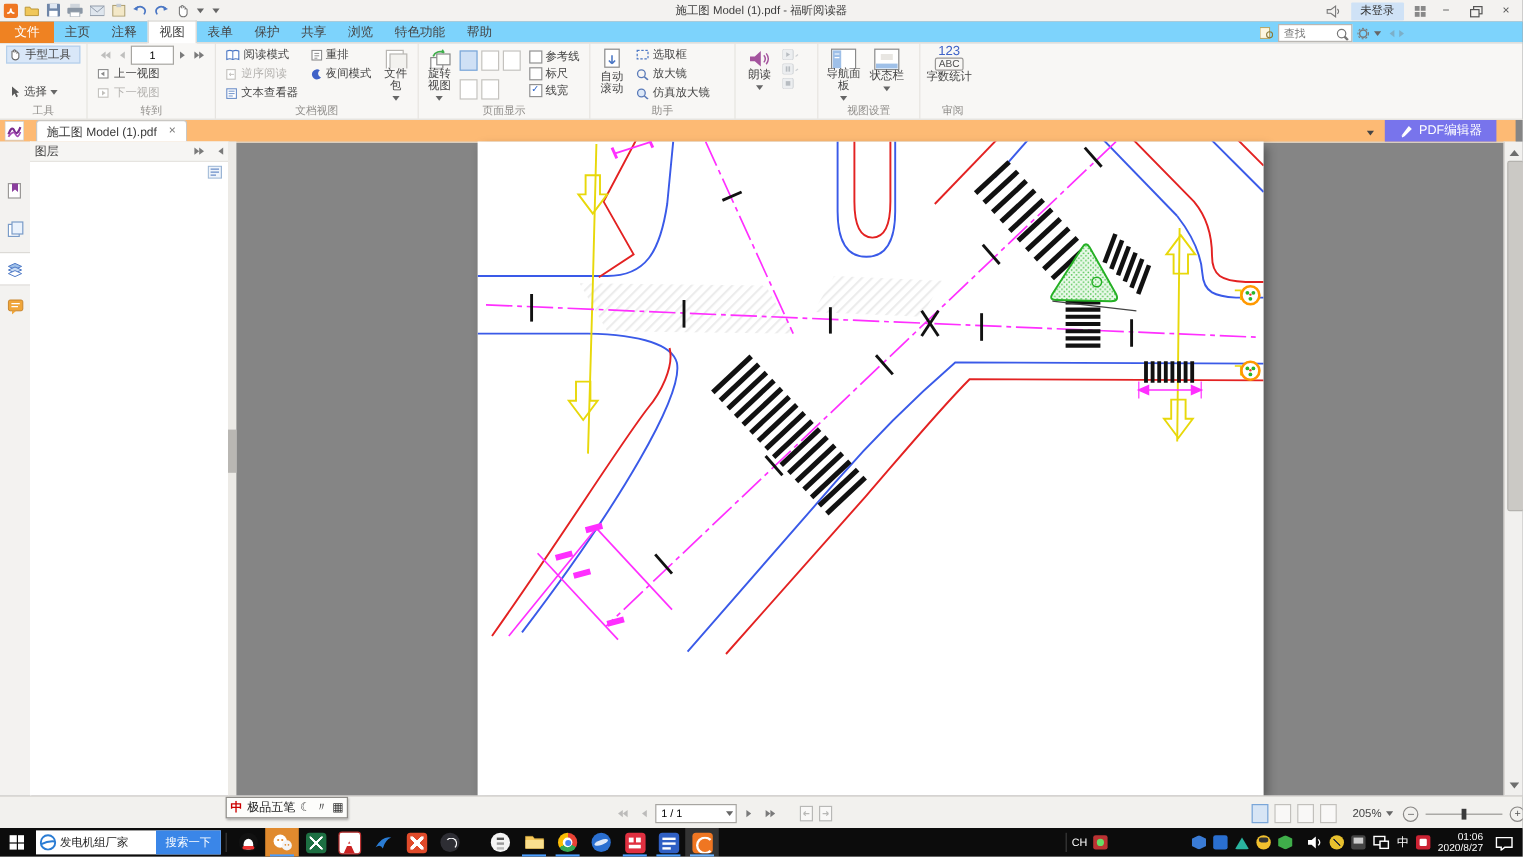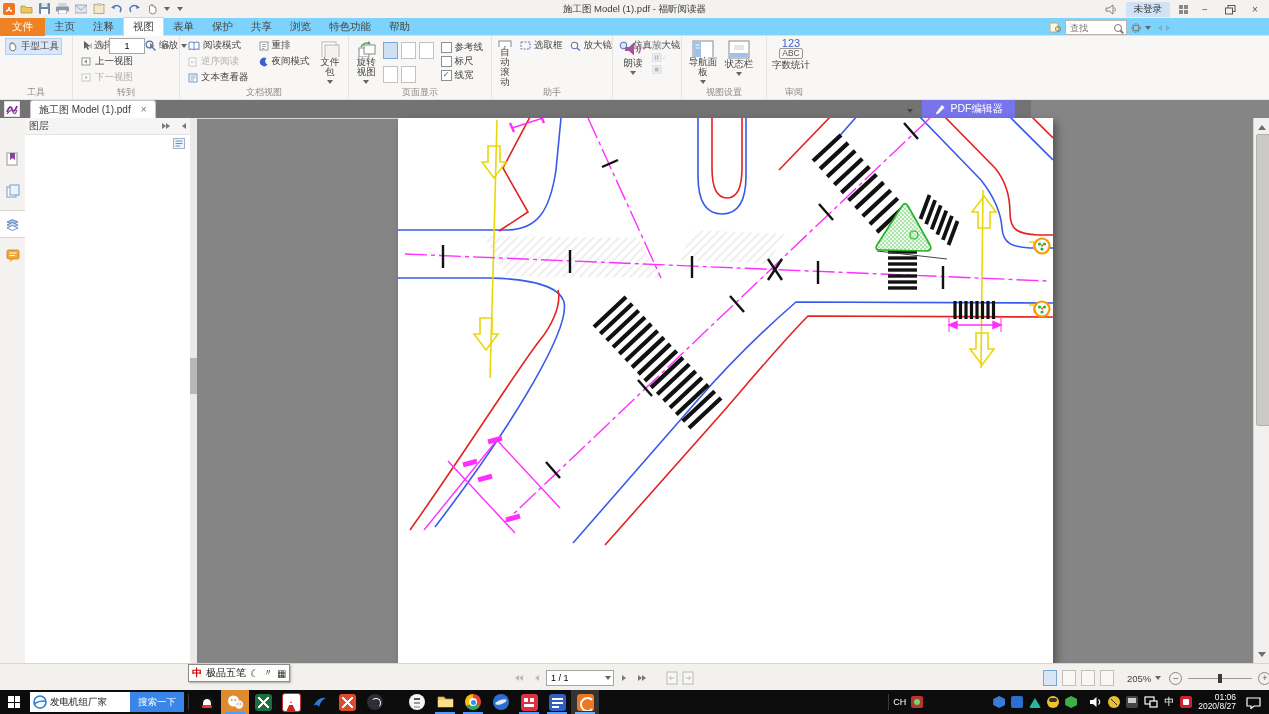--- a/index.html
+++ b/index.html
@@ -33,21 +33,21 @@
 .rcol{display:flex;flex-direction:column;align-items:center;justify-content:flex-start;font-size:9.5px;color:#444;text-align:center;line-height:10px;width:32px}
 .cb{width:9px;height:9px;border:1px solid #909090;background:#fff;display:inline-flex;align-items:center;justify-content:center;font-size:8px;line-height:8px;color:#2a62c8;flex:none}
 .tri-d{width:0;height:0;border:3px solid transparent;border-top:4px solid #666;display:inline-block;margin-top:3px}
 .tri-r{width:0;height:0;border:4px solid transparent;border-left:5px solid #7a7a7a;display:inline-block}
 .tri-l{width:0;height:0;border:4px solid transparent;border-right:5px solid #7a7a7a;display:inline-block}
 .tri-r.sm{border-width:3px;border-left-width:4px}.tri-l.sm{border-width:3px;border-right-width:4px}
 .pageinput{width:30px;height:12px;border:1px solid #a7a5a1;font-size:9px;text-align:center;font-family:inherit}
 .pgico{width:13px;height:15px;border:1px solid #9a98f0;background:#fff}
 .pgico.sel{background:#cfe0f5;border-color:#7aa6d8}
 
-.tabbar{left:0;top:100px;width:1031px;height:18px;background:#737373;border-bottom:1px solid #d8d6d2}
+.tabbar{left:0;top:100px;width:1263px;height:18px;background:#fdba74;border-bottom:1px solid #d8d6d2}
 .doctab{position:absolute;left:30px;top:0;height:17px;background:#fff;border:1px solid #c9c7c3;border-bottom:none;border-radius:3px 3px 0 0;display:flex;align-items:center;padding:0 8px;gap:10px;font-size:10px;color:#3a3a3a}
 .pdfedit{position:absolute;right:16px;top:0;height:18px;background:#7874ec;color:#fff;display:flex;align-items:center;gap:5px;padding:0 12px;font-size:10.5px}
 
 .strip{left:0;top:118px;width:25px;height:545px;background:#f3f2f0;border-right:1px solid #e2e0dc}
 .stripico{position:absolute;left:0;width:25px;height:26px;display:flex;align-items:center;justify-content:center}
 .stripico.active{background:#fff;border-top:1px solid #dcdad6;border-bottom:1px solid #dcdad6}
 .panel{left:25px;top:118px;width:165px;height:545px;background:#fff;border-right:1px solid #d6d4d0}
 .panelhead{height:16px;background:#f6f5f3;border-bottom:1px solid #e6e4e0;display:flex;align-items:center;padding:0 4px;font-size:10px;color:#444;justify-content:space-between}
 .splitter{left:190px;top:118px;width:7px;height:545px;background:#eceae6}
 .handle{position:absolute;left:0;top:240px;width:7px;height:36px;background:#b9b7b3}
@@ -198,21 +198,21 @@
           <circle cx="5" cy="5" r="3" fill="none" stroke="#7a7a7a" stroke-width="1.2"></circle>
           <circle cx="5" cy="5" r="4.4" fill="none" stroke="#7a7a7a" stroke-width="1" stroke-dasharray="1.6 1.6"></circle>
         </svg>
       <span class="tri-d"></span>
       <span class="tri-l sm" style="opacity:.4"></span>
       <span class="tri-r sm" style="opacity:.4"></span>
     </div>
   </div>
 
   <div class="abs ribbon">
-    <div class="rgroup" style="gap:17px;width:62px">
+    <div class="rgroup" style="flex-direction:column;gap:17px;width:62px">
       <div class="ritem hl">
         <svg width="10" height="11">
             <path d="M2 5.5 V2.8 a.9.9 0 0 1 1.4 0 V1.9 a.9.9 0 0 1 1.4 0 v.9 a.9.9 0 0 1 1.4 0 v1.3 a.9.9 0 0 1 1.5 .5 V7.8 a3 3 0 0 1 -5.7 0 z" fill="#fff" stroke="#6a6a6a" stroke-width=".9"></path>
           </svg>
         <span>手型工具</span>
       </div>
       <div class="ritem">
         <svg width="9" height="11">
             <path d="M2 1 L2 9 L4.2 7 L5.6 10 L7 9.2 L5.6 6.5 L8 6 Z" fill="#5a5a5a"></path>
           </svg>
@@ -349,21 +349,21 @@
     </div>
 
     <div class="rgroup" style="width:110px">
       <div class="rcol" style="margin-top:2px;width:26px">
         <svg width="16" height="20">
             <rect x="2" y="1" width="12" height="15" fill="#fff" stroke="#8a8a8a" stroke-width="1"></rect>
             <path d="M8 6 v7 M8 13 l-2.6 -2.6 M8 13 l2.6 -2.6" stroke="#4a76c4" stroke-width="1.3" fill="none"></path>
           </svg>
         <span>自动滚动</span>
       </div>
-      <div style="display:flex;flex-direction:row;gap:1px">
+      <div style="display:flex;flex-direction:column;gap:1px">
         <div class="ritem">
           <svg width="11" height="9">
               <rect x="1" y="1" width="9" height="7" fill="none" stroke="#4a76c4" stroke-width="1" stroke-dasharray="2 1.4"></rect>
             </svg>
           <span>选取框</span>
         </div>
         <div class="ritem">
           <svg width="11" height="10">
               <circle cx="4.5" cy="4.5" r="3.2" fill="none" stroke="#5a7ab8" stroke-width="1.1"></circle>
               <line x1="7" y1="7" x2="10" y2="9.6" stroke="#5a7ab8" stroke-width="1.3"></line>

